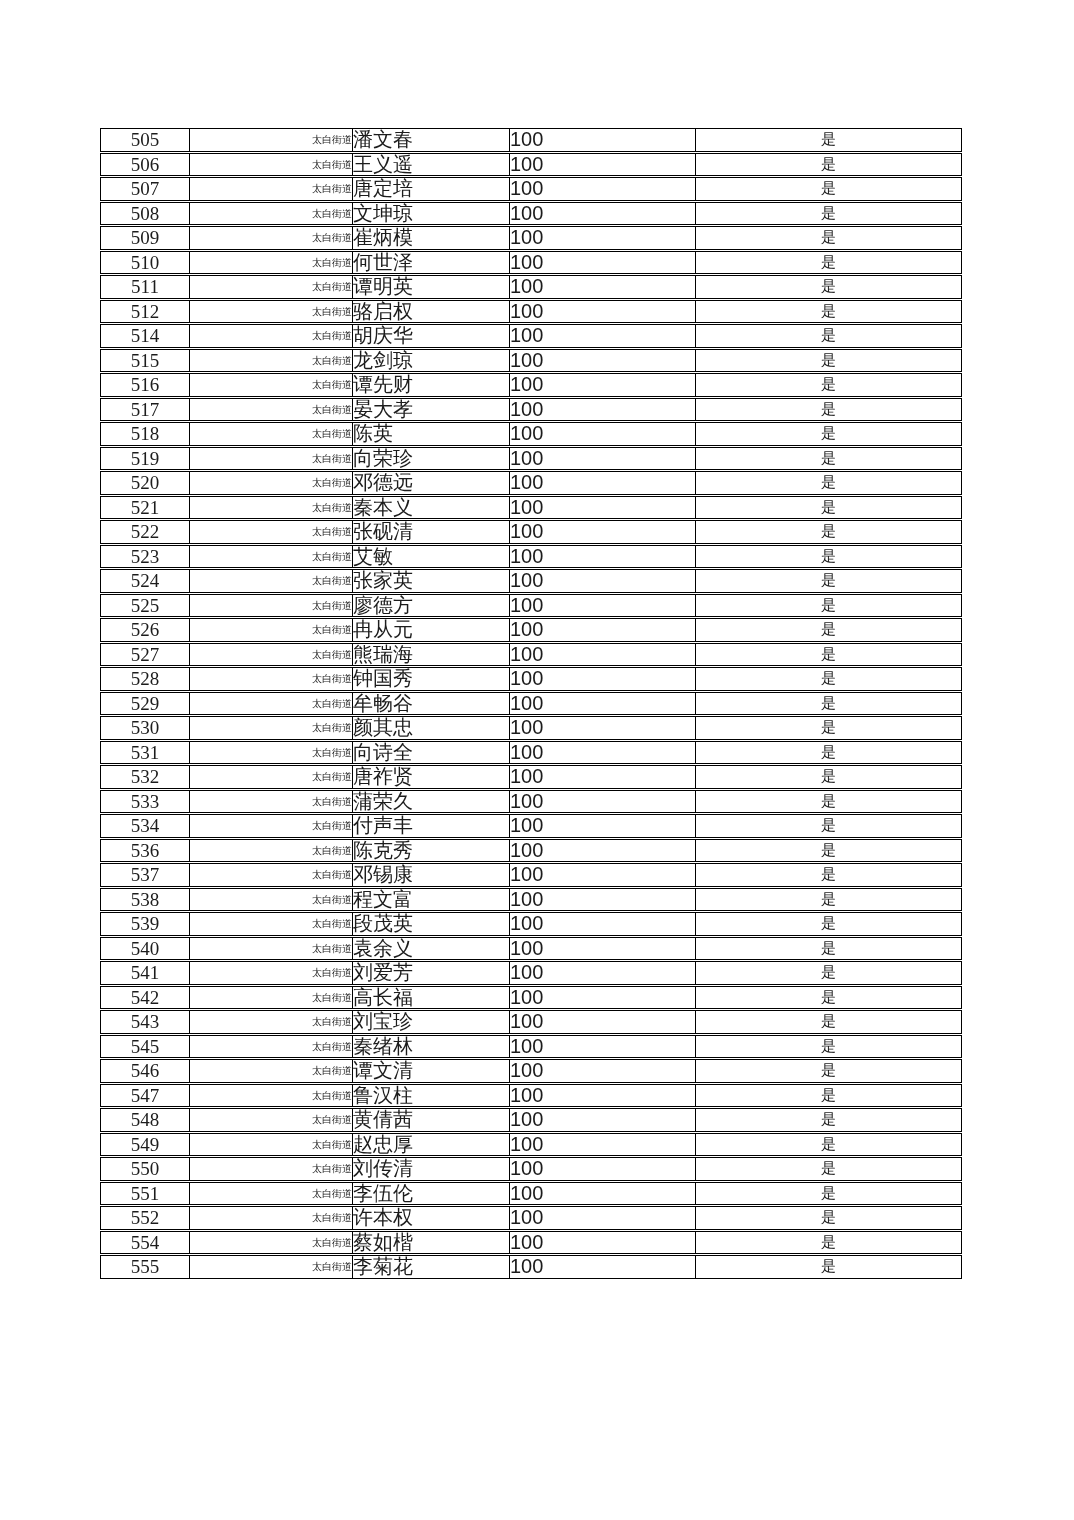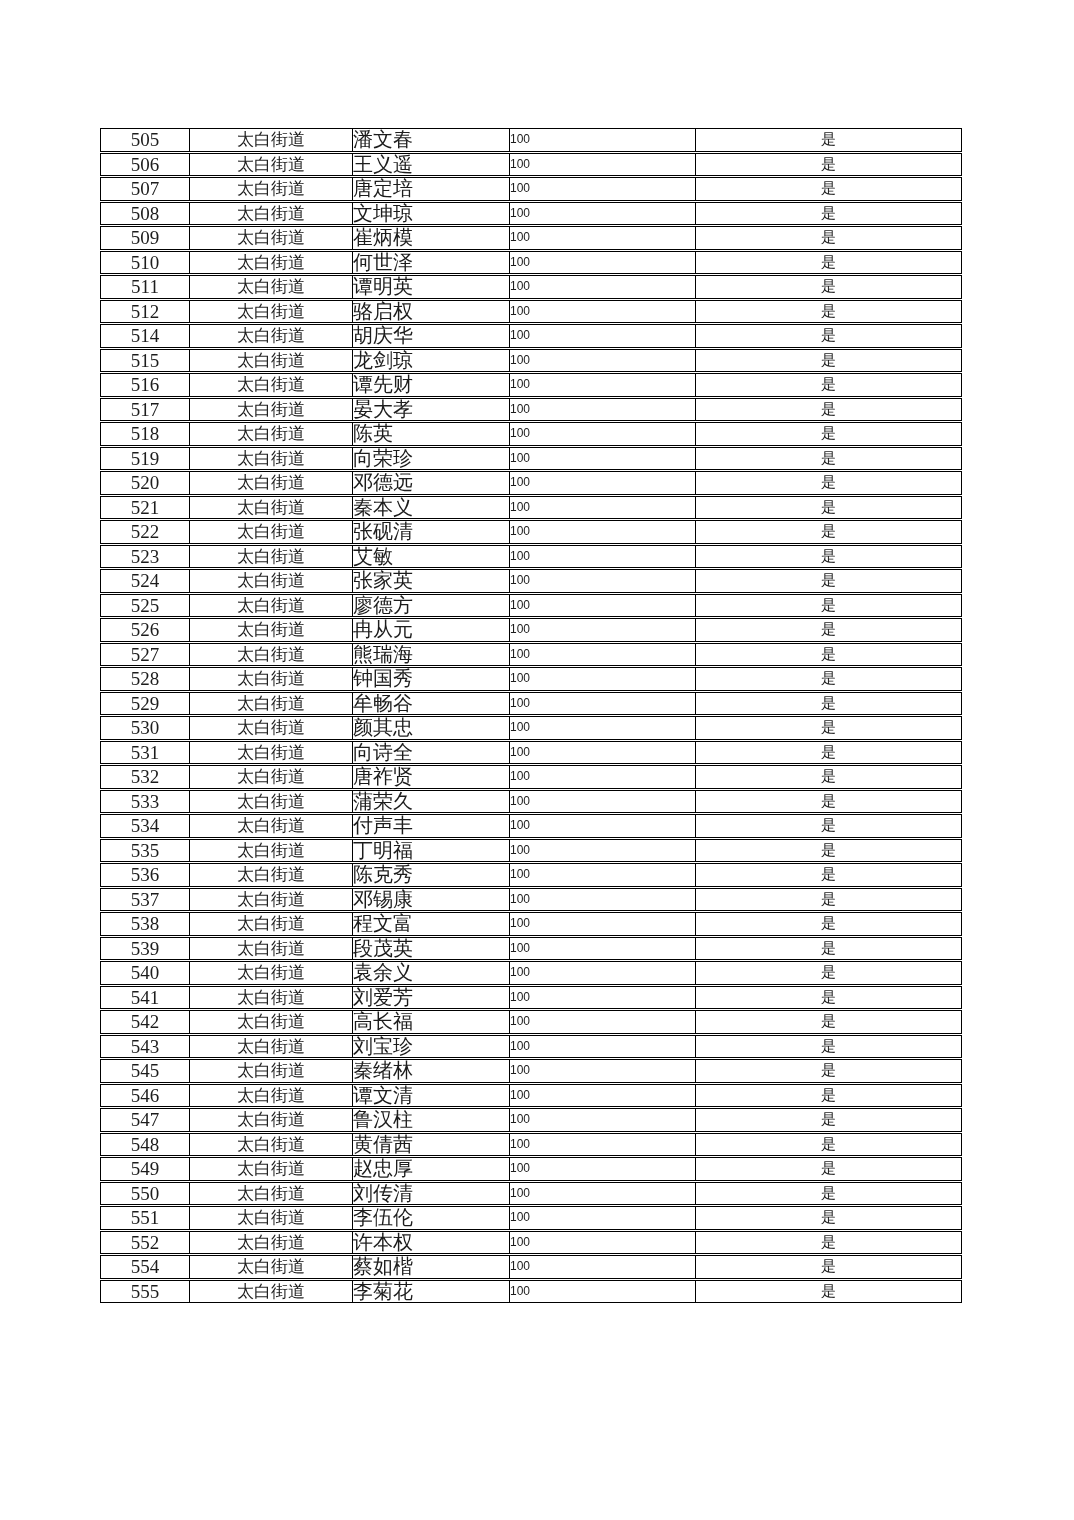--- a/index.html
+++ b/index.html
@@ -38,36 +38,36 @@
   }
   table.roster td:last-child {
     border-right: 1px solid #000000;
   }
   td.col-no {
     text-align: center;
     font-family: "Liberation Serif", "DejaVu Serif", serif;
     font-size: 19px;
   }
   td.col-street {
-    text-align: center;
+    text-align: right;
     padding-left: 5px;
     font-family: Liberation Serif, serif;
-    font-size: 17px;
+    font-size: 10px;
   }
   td.col-name {
     text-align: left;
     padding-left: 5px;
     font-family: "Liberation Serif", "DejaVu Serif", serif;
     font-size: 20px;
   }
   td.col-score {
     text-align: left;
     padding-left: 3px;
     font-family: "Liberation Sans", "DejaVu Sans", sans-serif;
-    font-size: 12px;
+    font-size: 20px;
   }
   td.col-confirmed {
     text-align: center;
     font-family: "Liberation Serif", "DejaVu Serif", serif;
     font-size: 15px;
   }
 </style>
 </head>
 <body>
 
@@ -278,27 +278,20 @@
           <td class="col-confirmed">是</td>
         </tr>
         <tr>
           <td class="col-no">534</td>
           <td class="col-street">太白街道</td>
           <td class="col-name">付声丰</td>
           <td class="col-score">100</td>
           <td class="col-confirmed">是</td>
         </tr>
         <tr>
-          <td class="col-no">535</td>
-          <td class="col-street">太白街道</td>
-          <td class="col-name">丁明福</td>
-          <td class="col-score">100</td>
-          <td class="col-confirmed">是</td>
-        </tr>
-        <tr>
           <td class="col-no">536</td>
           <td class="col-street">太白街道</td>
           <td class="col-name">陈克秀</td>
           <td class="col-score">100</td>
           <td class="col-confirmed">是</td>
         </tr>
         <tr>
           <td class="col-no">537</td>
           <td class="col-street">太白街道</td>
           <td class="col-name">邓锡康</td>

